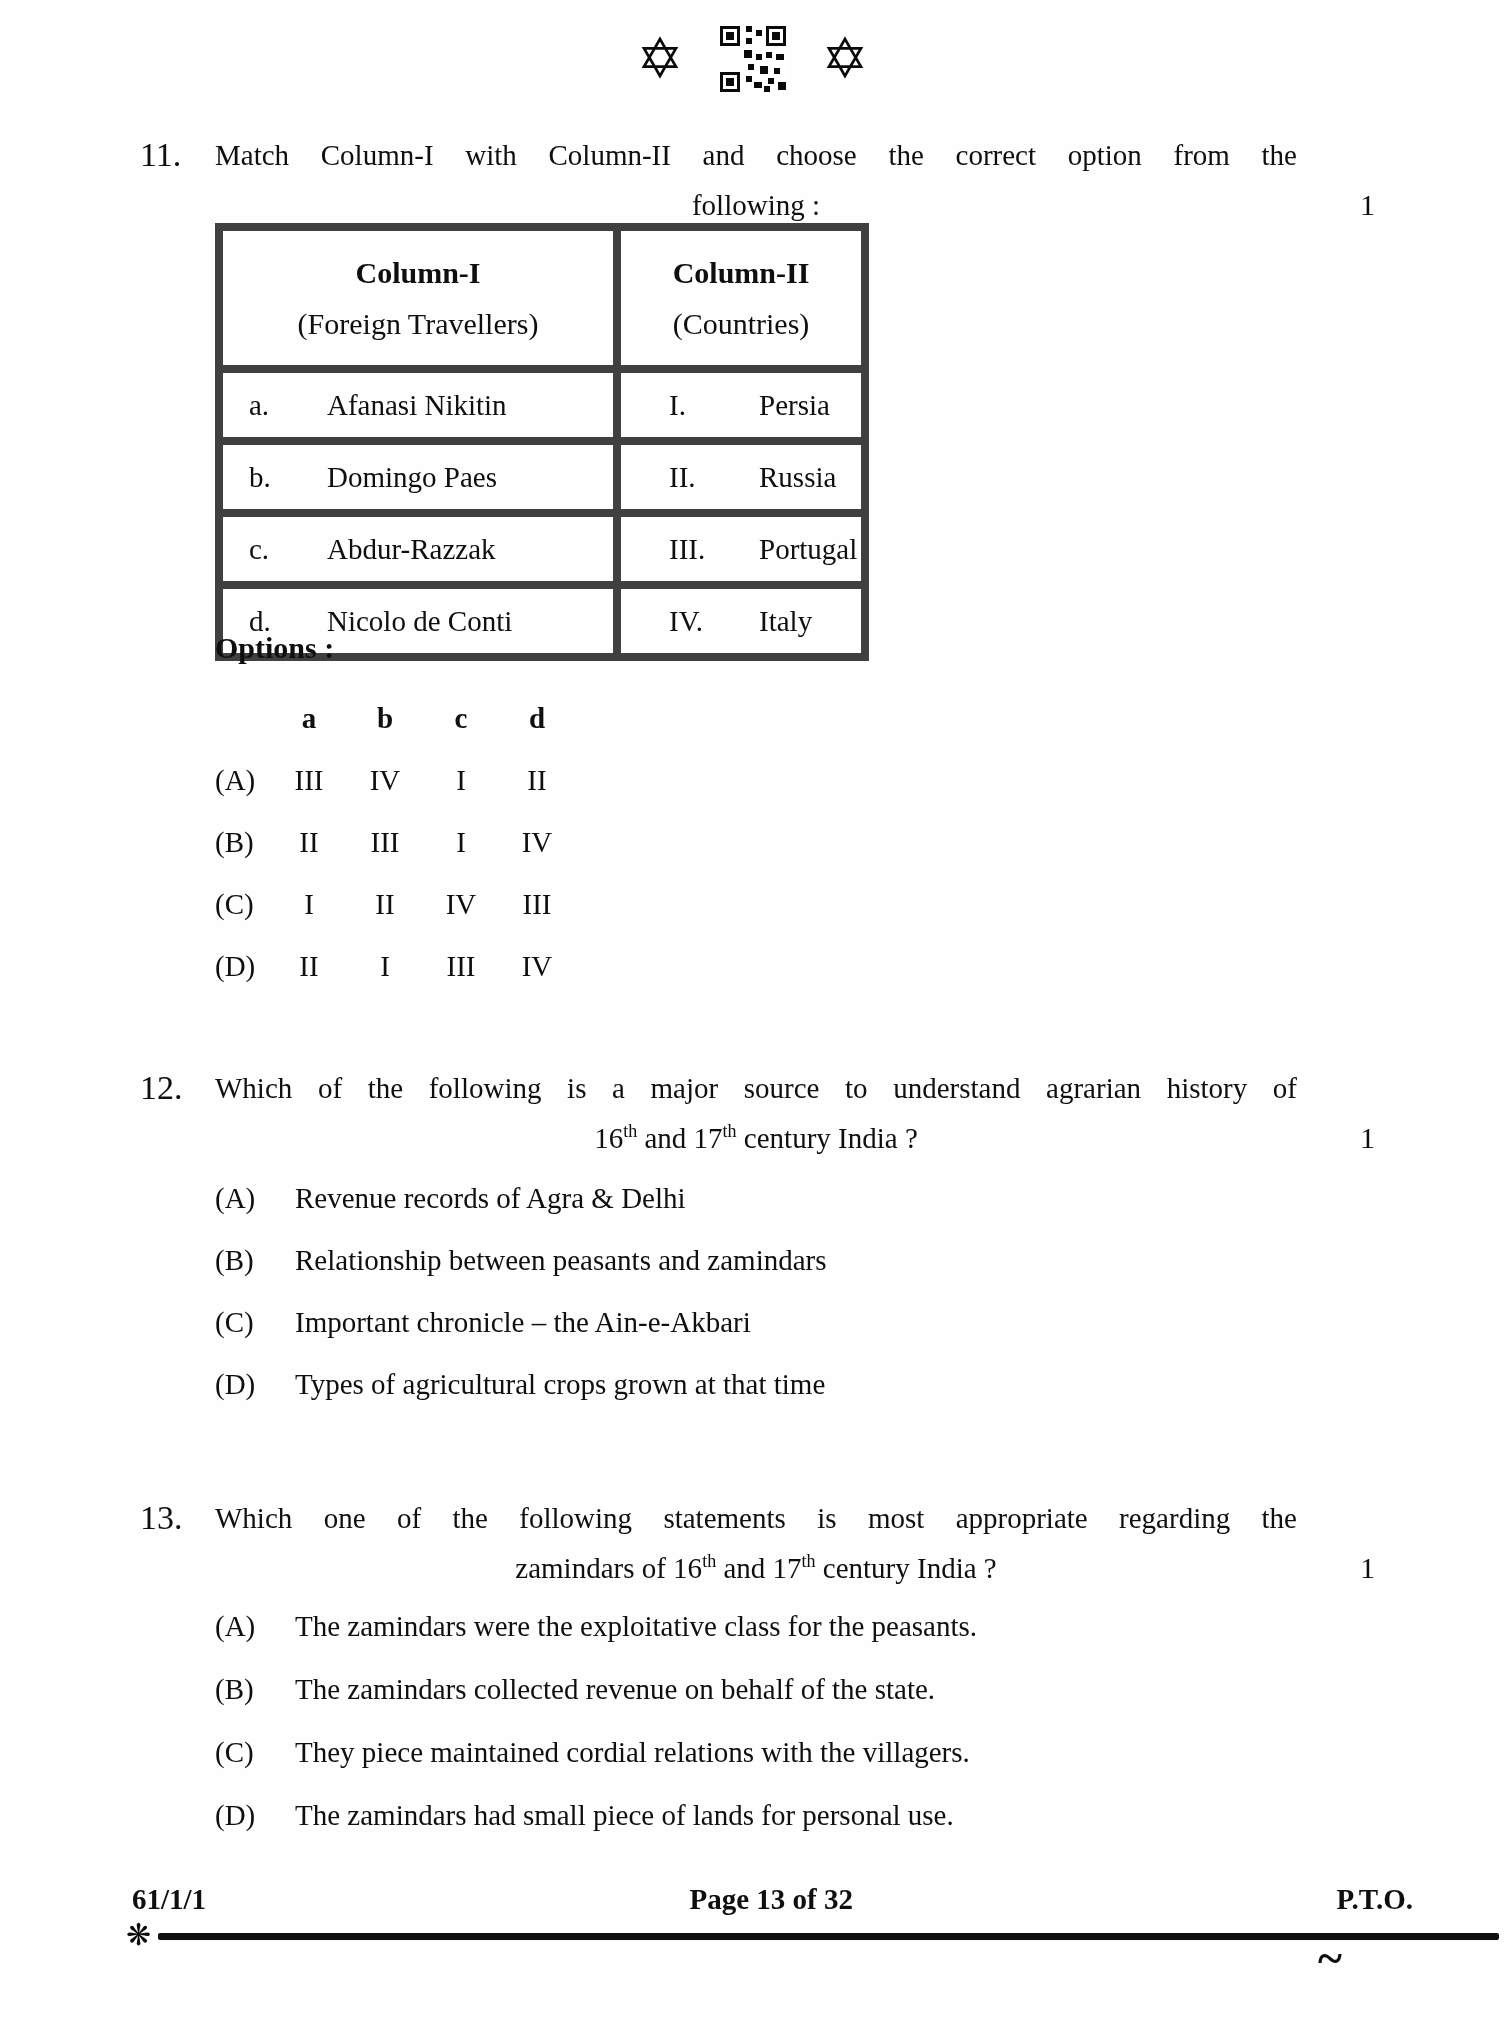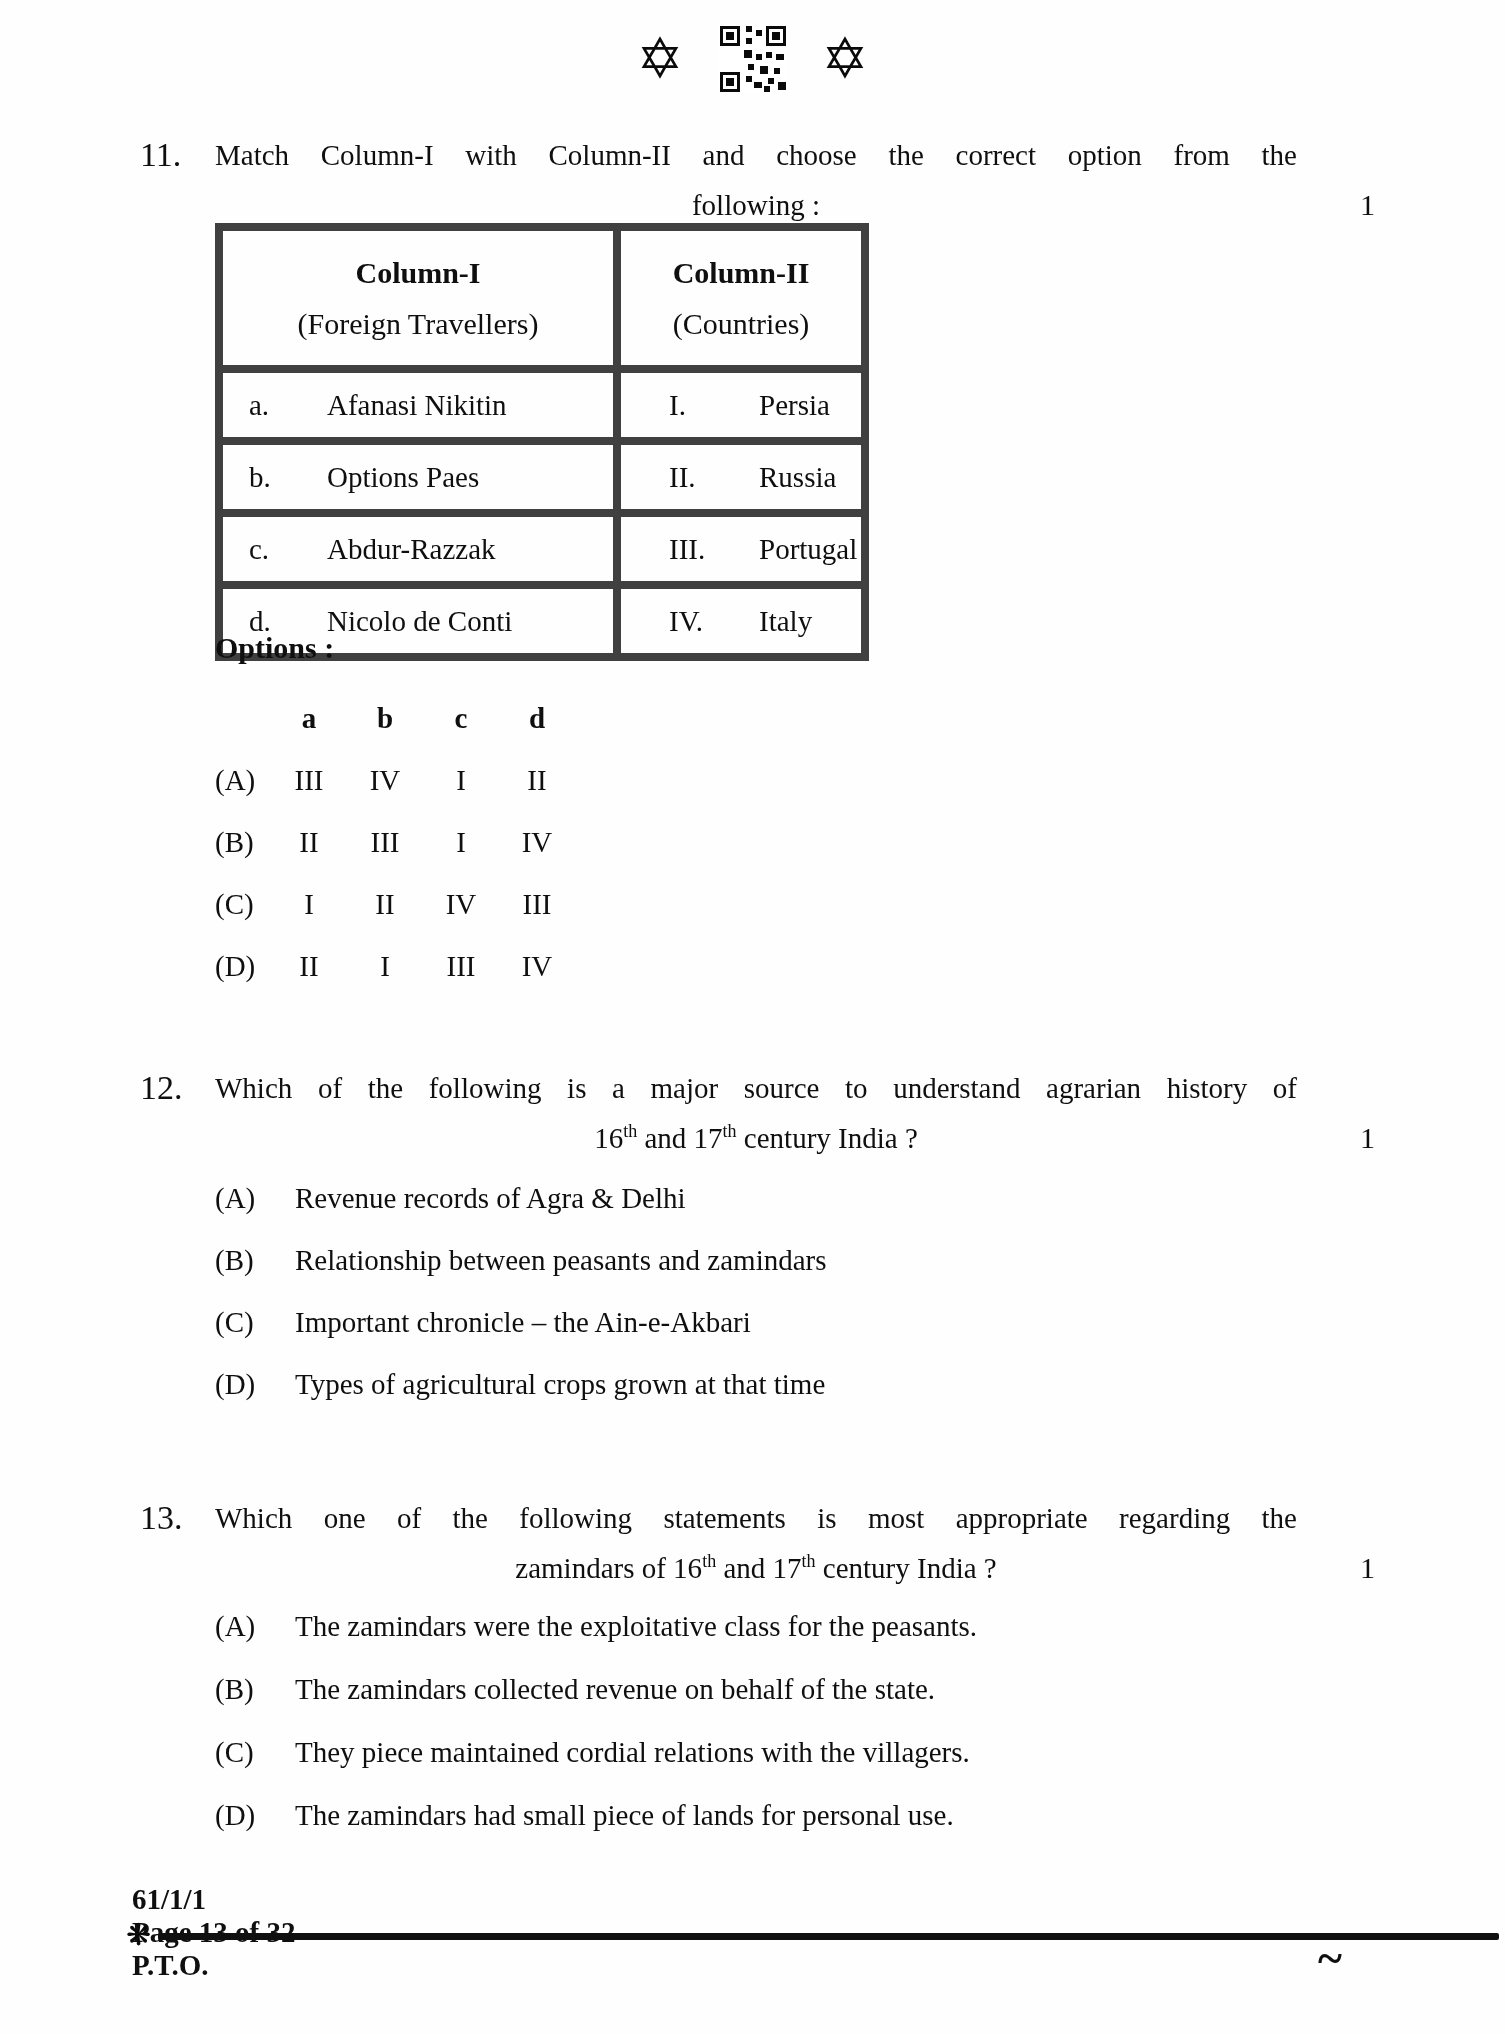--- a/index.html
+++ b/index.html
@@ -72,21 +72,21 @@
   .optrow { display:flex; font-size:29px; line-height:36px; }
   .optrow .olabel { width:80px; flex:0 0 80px; }
   .gap26 .optrow { margin-bottom:26px; }
   .gap27 .optrow { margin-bottom:27px; }
 
   
   .footer-row {
     position:absolute; top:1883px; left:0; width:100%;
     box-sizing:border-box; padding-left:132px; padding-right:92px;
     display:flex; justify-content:space-between; align-items:baseline;
-    font-weight:bold; font-size:29px;flex-direction:column;
+    font-weight:bold; font-size:29px;
   }
   .footer-line {
     position:absolute; top:1933px; left:158px; right:6px; height:7px;
     background:#101010; border-radius:2px;
   }
   .flower {
     position:absolute; left:126px; top:1917px;
     font-family:"DejaVu Sans",sans-serif; font-size:30px; color:#0a0a0a;
   }
   .tilde {
@@ -159,21 +159,21 @@
       <td class="mt-c2">
         <div class="mt-title">Column-II</div>
         <div class="mt-sub">(Countries)</div>
       </td>
     </tr>
     <tr class="mt-datarow">
       <td class="cell1"><span class="mt-key">a.</span><span>Afanasi Nikitin</span></td>
       <td class="cell2"><span class="mt-key2">I.</span><span>Persia</span></td>
     </tr>
     <tr class="mt-datarow">
-      <td class="cell1"><span class="mt-key">b.</span><span>Options Paes</span></td>
+      <td class="cell1"><span class="mt-key">b.</span><span>Domingo Paes</span></td>
       <td class="cell2"><span class="mt-key2">II.</span><span>Russia</span></td>
     </tr>
     <tr class="mt-datarow">
       <td class="cell1"><span class="mt-key">c.</span><span>Abdur-Razzak</span></td>
       <td class="cell2"><span class="mt-key2">III.</span><span>Portugal</span></td>
     </tr>
     <tr class="mt-datarow">
       <td class="cell1"><span class="mt-key">d.</span><span>Nicolo de Conti</span></td>
       <td class="cell2"><span class="mt-key2">IV.</span><span>Italy</span></td>
     </tr>

